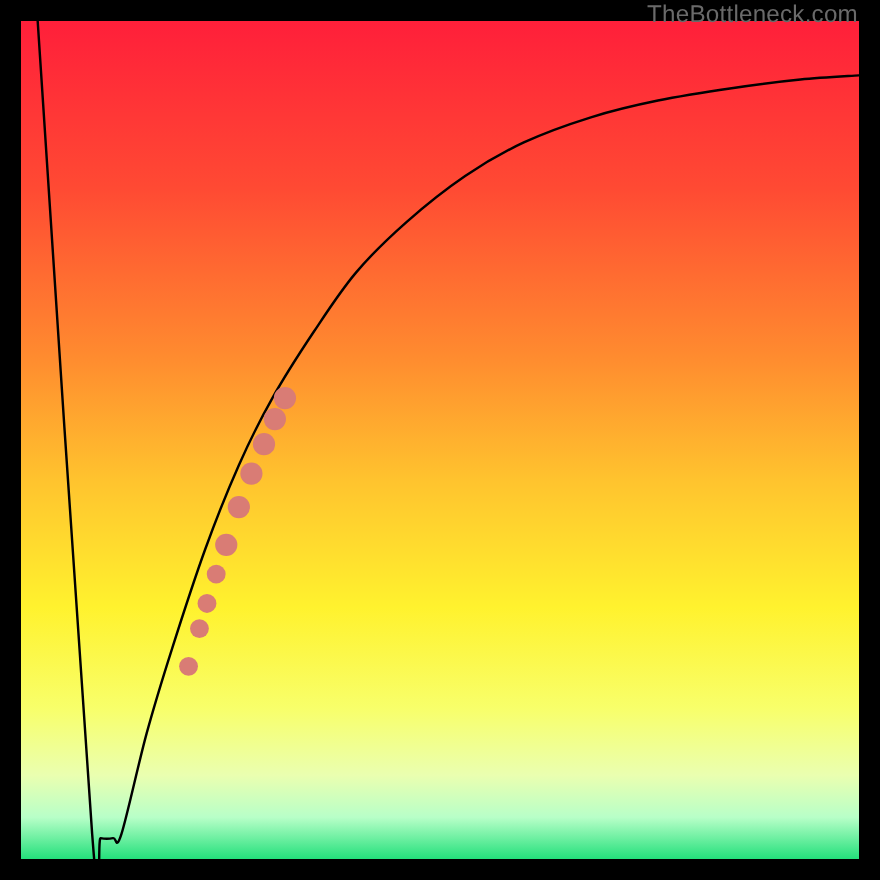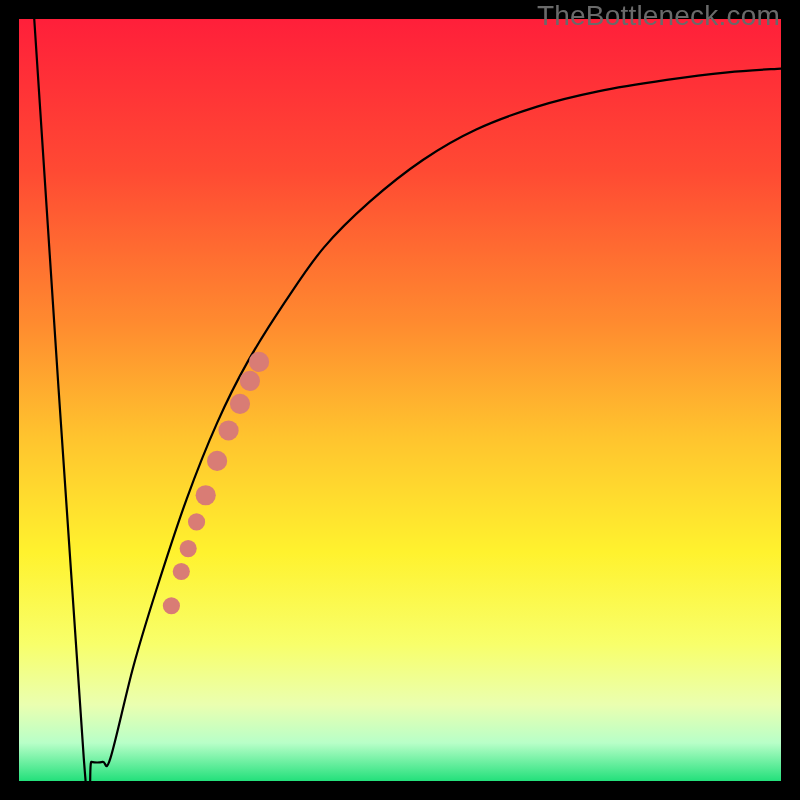--- a/index.html
+++ b/index.html
@@ -16,21 +16,21 @@
     left: 19px;
     top: 19px;
     width: 762px;
     height: 762px;
   }
   .watermark {
     position: absolute;
     top: 0px;
     right: 20px;
     color: #6a6a6a;
-    font-size: 28px;
+    font-size: 22px;
     font-weight: 500;
     letter-spacing: 0.2px;
   }
   svg { display: block; }
 </style>
 </head>
 <body>
 
 <div class="plot-area">
   <svg id="chart-svg" width="762" height="762" viewBox="0 0 762 762">

